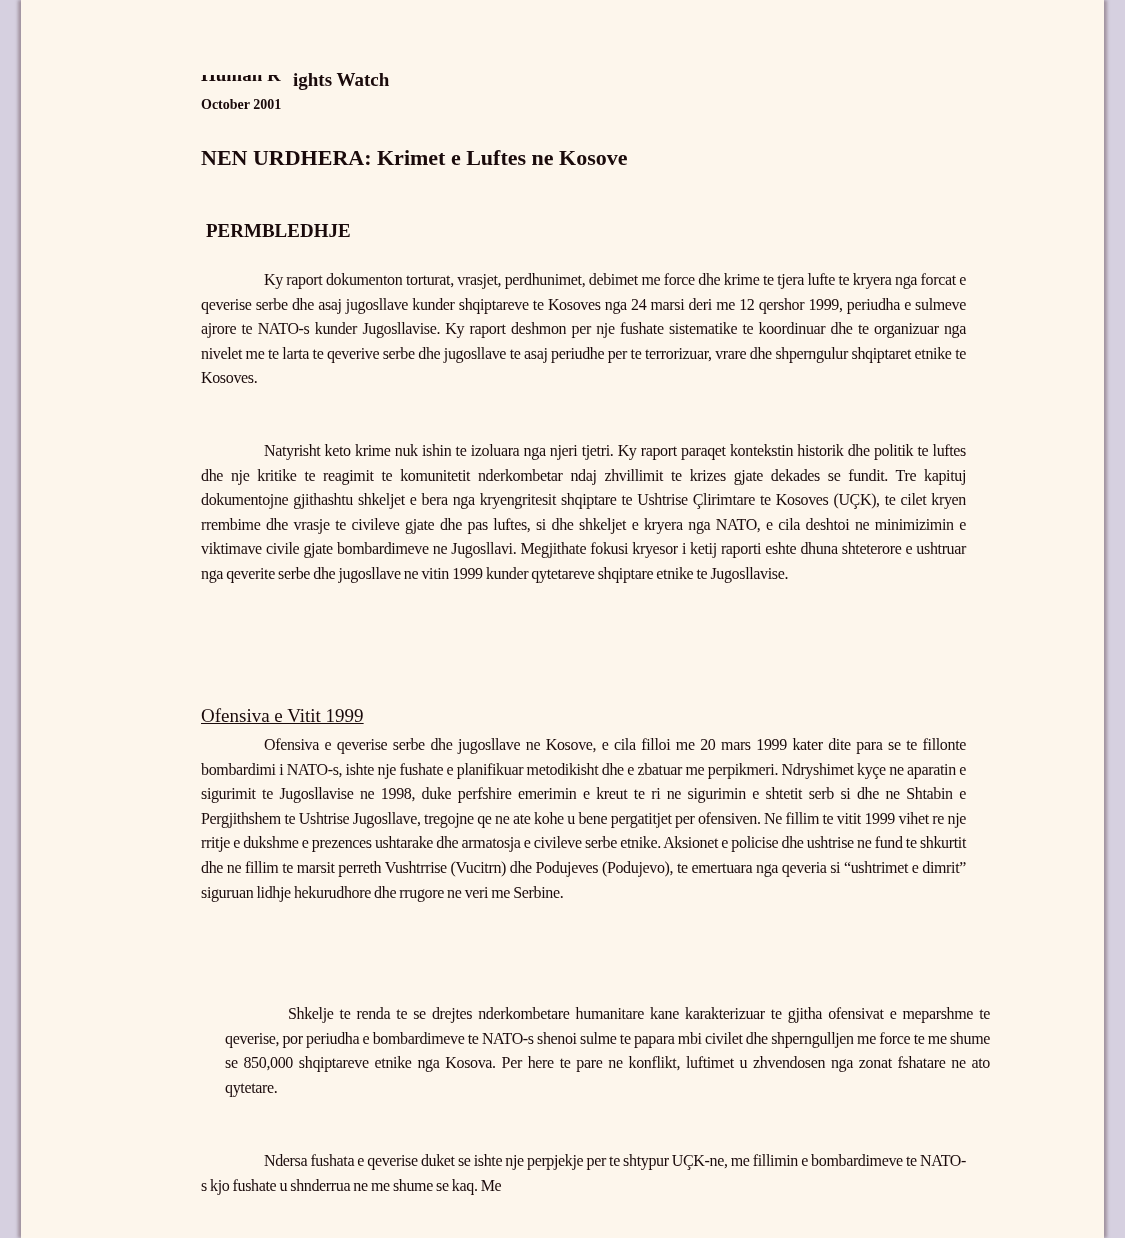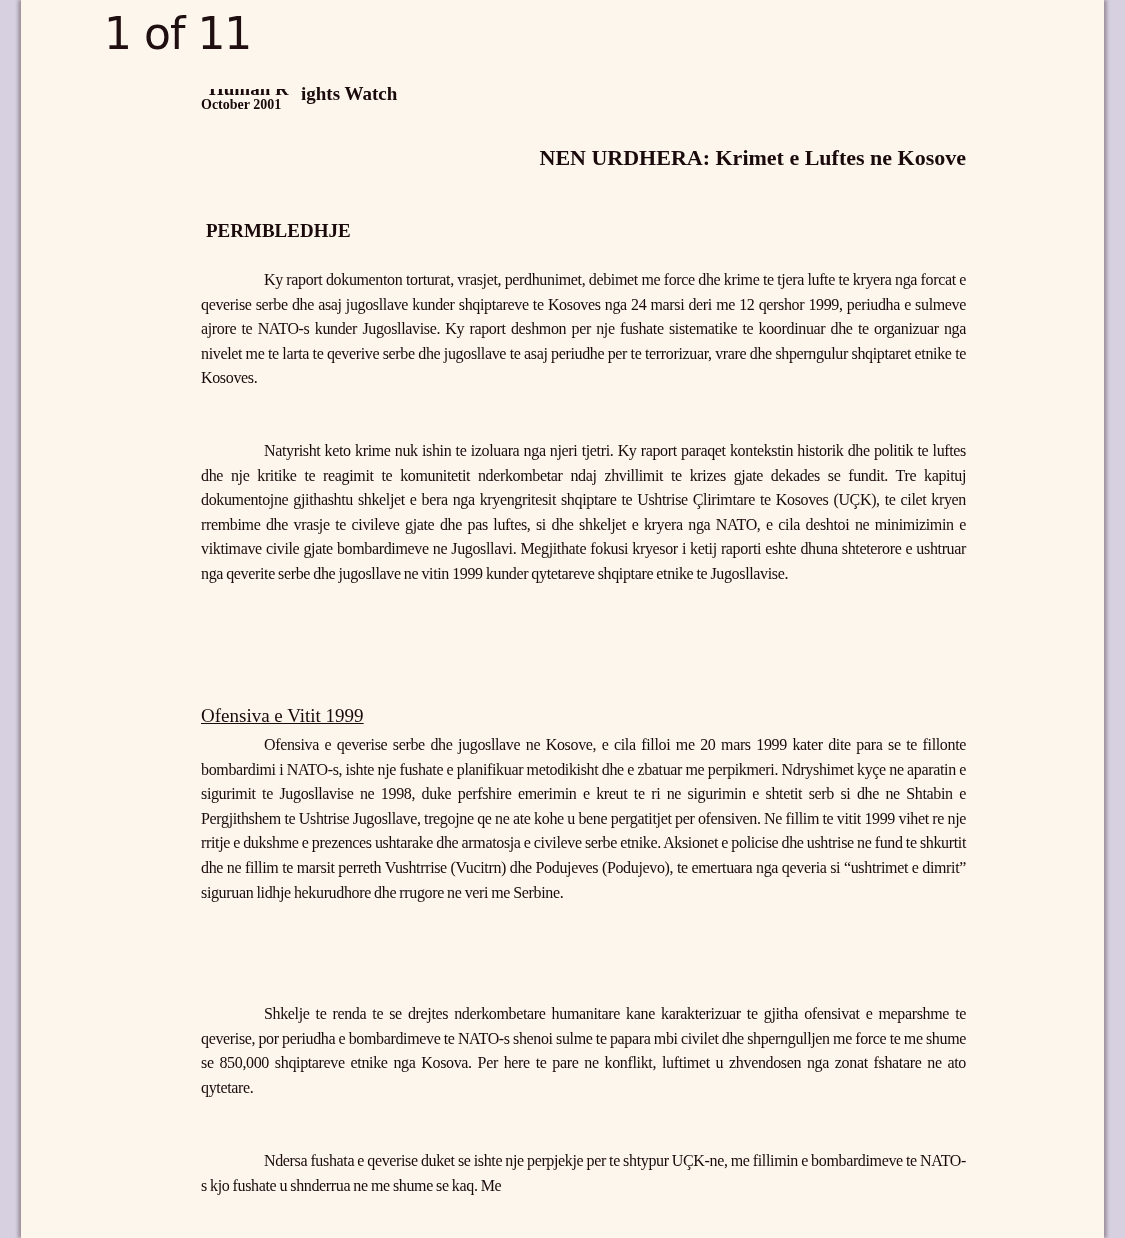--- a/index.html
+++ b/index.html
@@ -41,27 +41,26 @@
   .doc {
     position: absolute;
     left: 180px;
     top: 0;
     width: 765px;
     font-family: "Liberation Serif", serif;
     color: #1a0a0b;
   }
   .org {
     position: absolute;
-    left: 8px;
+    left: 0;
     top: 68px;
     font-size: 19px;
     font-weight: bold;
     line-height: 24px;
     white-space: nowrap;
-    margin-top: 14px;
   }
   .org .obscured {
     display: inline-block;
     width: 92px;
     height: 12px;
     vertical-align: -1px;
     overflow: hidden;
     position: relative;
   }
   .org .obscured span {
@@ -76,21 +75,21 @@
     font-size: 14px;
     font-weight: bold;
     line-height: 24px;
     white-space: nowrap;
   }
   .title {
     position: absolute;
     left: 0;
     top: 144px;
     width: 765px;
-    text-align: right;
+    text-align: left;
     font-size: 22px;
     font-weight: bold;
     line-height: 28px;
   }
   .section-heading {
     position: absolute;
     left: 5px;
     top: 219px;
     font-size: 19px;
     font-weight: bold;
@@ -113,35 +112,34 @@
     line-height: 24.6px;
     text-align: justify;
     text-indent: 63px;
     margin: 0;
     letter-spacing: -0.35px;
     word-spacing: -0.5px;
   }
   #p1 { top: 268px; }
   #p2 { top: 439px; }
   #p3 { top: 733px; }
-  #p4 { top: 1002px; }
+  #p4 { top: 1002px; margin-left: 24px; }
   #p5 { top: 1149px; }
 </style>
 </head>
 <body>
 
 <div class="viewer">
   <div class="page">
     <div class="doc">
       <div class="org"><span class="obscured"><span>Human R</span></span><span>ights Watch</span></div>
       <div class="date">October 2001</div>
       <div class="title">NEN URDHERA: Krimet e Luftes ne Kosove</div>
       <div class="section-heading">PERMBLEDHJE</div>
       <p class="para" id="p1">Ky raport dokumenton torturat, vrasjet, perdhunimet, debimet me force dhe krime te tjera lufte te kryera nga forcat e qeverise serbe dhe asaj jugosllave kunder shqiptareve te Kosoves nga 24 marsi deri  me 12 qershor 1999, periudha e sulmeve ajrore te NATO-s kunder Jugosllavise. Ky raport deshmon per nje fushate sistematike te koordinuar dhe te organizuar nga nivelet me te larta te qeverive serbe dhe jugosllave te asaj periudhe per te terrorizuar, vrare dhe shperngulur shqiptaret etnike te Kosoves.</p>
       <p class="para" id="p2">Natyrisht keto krime nuk ishin te izoluara nga njeri tjetri. Ky raport paraqet kontekstin historik dhe politik te luftes dhe nje kritike te reagimit te komunitetit nderkombetar ndaj zhvillimit te krizes gjate dekades se fundit. Tre kapituj dokumentojne gjithashtu shkeljet e bera nga kryengritesit shqiptare te Ushtrise Çlirimtare te Kosoves (UÇK), te cilet kryen rrembime dhe vrasje te civileve gjate dhe pas luftes, si dhe shkeljet e kryera nga NATO, e cila deshtoi ne minimizimin e viktimave civile gjate bombardimeve ne Jugosllavi. Megjithate fokusi kryesor i ketij raporti eshte dhuna shteterore e ushtruar nga qeverite serbe dhe jugosllave ne vitin 1999 kunder qytetareve shqiptare etnike te Jugosllavise.</p>
       <div class="subheading">Ofensiva e Vitit 1999</div>
       <p class="para" id="p3">Ofensiva e qeverise serbe dhe jugosllave ne Kosove, e cila filloi me 20 mars 1999 kater dite para se te fillonte bombardimi i NATO-s, ishte nje fushate e planifikuar metodikisht dhe e zbatuar me perpikmeri. Ndryshimet kyçe ne aparatin e sigurimit te Jugosllavise ne 1998, duke perfshire emerimin e kreut te ri ne sigurimin e shtetit serb si dhe ne Shtabin e Pergjithshem te Ushtrise Jugosllave, tregojne qe ne ate kohe u bene pergatitjet per ofensiven. Ne fillim te vitit 1999 vihet re nje rritje e dukshme e prezences ushtarake dhe armatosja e civileve serbe etnike. Aksionet e policise dhe ushtrise ne fund te shkurtit dhe ne fillim te marsit perreth Vushtrrise (Vucitrn) dhe Podujeves (Podujevo), te emertuara nga qeveria si “ushtrimet e dimrit” siguruan lidhje hekurudhore dhe rrugore ne veri me Serbine.</p>
       <p class="para" id="p4">Shkelje te renda te se drejtes nderkombetare humanitare kane karakterizuar te gjitha ofensivat e meparshme te qeverise, por periudha e bombardimeve te NATO-s shenoi sulme te papara mbi civilet dhe shperngulljen me force te me shume se 850,000 shqiptareve etnike nga Kosova. Per here te pare ne konflikt, luftimet u zhvendosen nga zonat fshatare ne ato qytetare.</p>
       <p class="para" id="p5">Ndersa fushata e qeverise duket se ishte nje perpjekje per te shtypur UÇK-ne, me fillimin e bombardimeve te NATO-s kjo fushate u shnderrua ne me shume se kaq. Me</p>
     </div>
   </div>
-  <div class="page-indicator">1 of 11</div>
 </div>
 
 </body></html>

